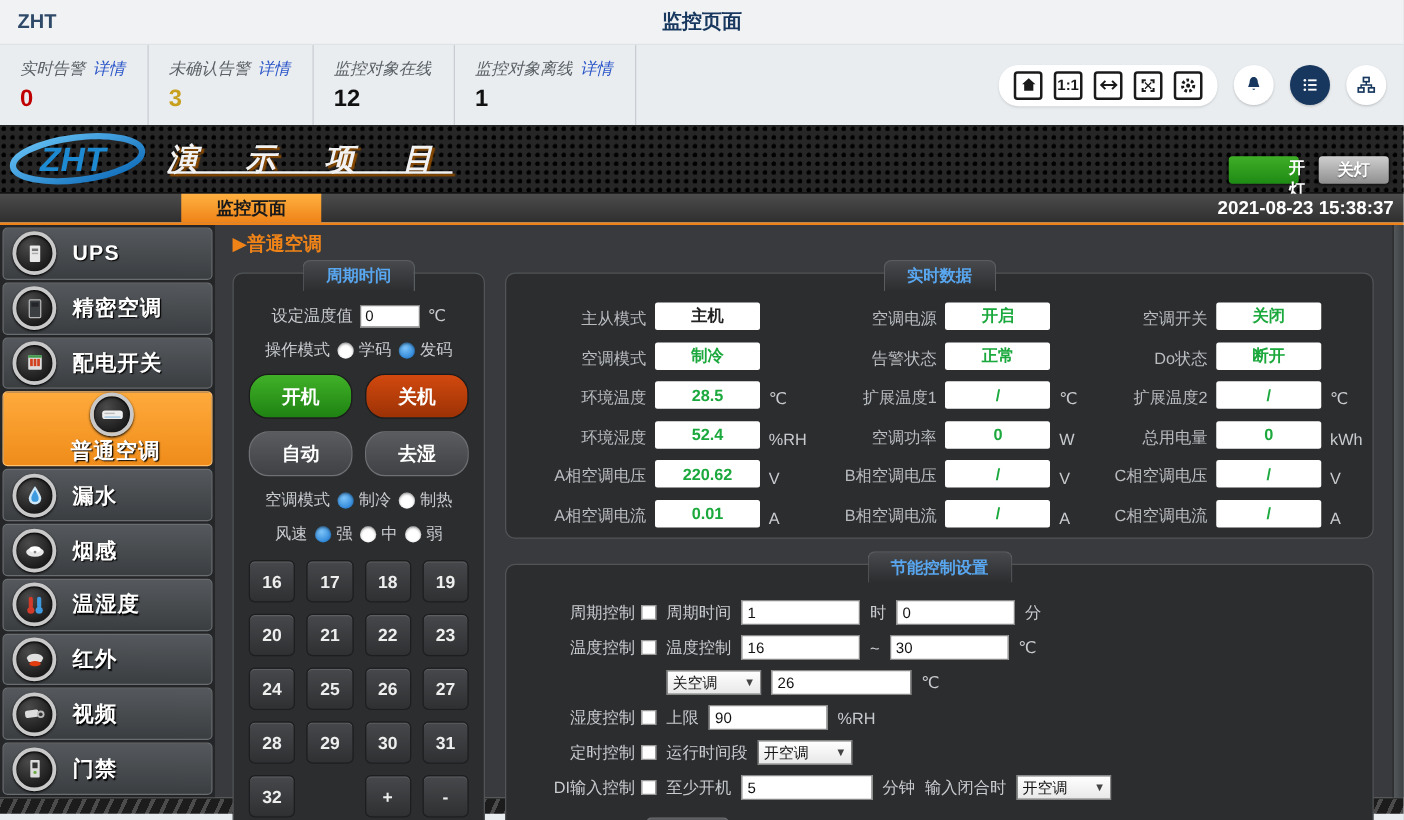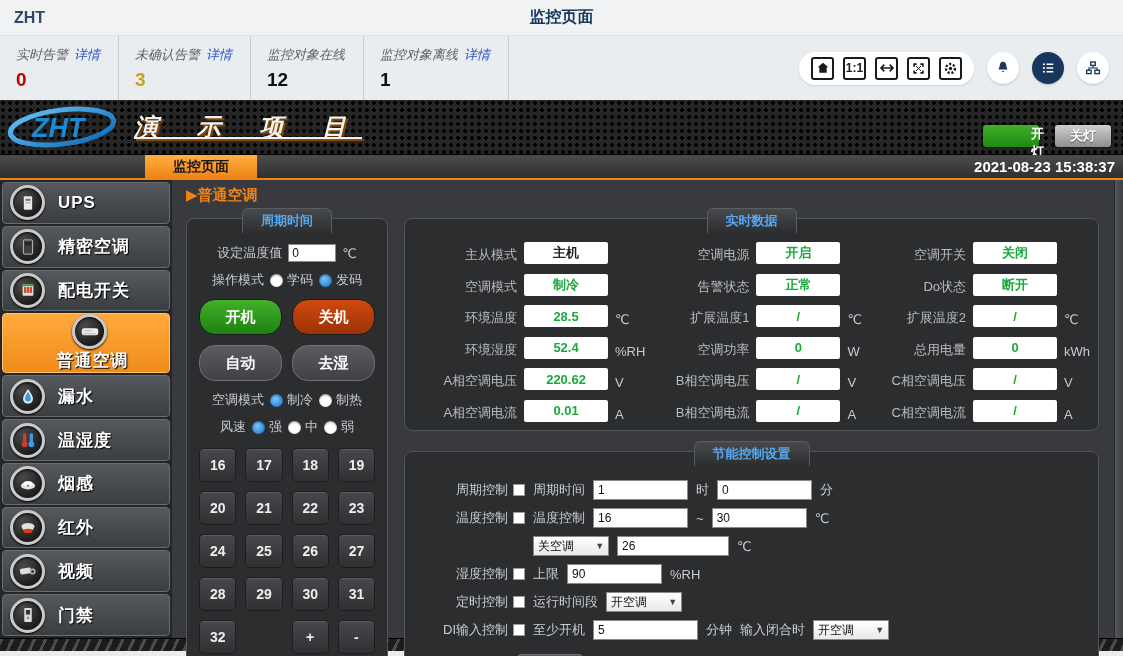--- a/index.html
+++ b/index.html
@@ -282,37 +282,37 @@
           <svg width="20" height="20" viewBox="0 0 24 24">
             <path d="M12 3.5 C12 3.5 6 11.5 6 15.2 A6 6 0 0 0 18 15.2 C18 11.5 12 3.5 12 3.5 Z" fill="#cfe9fb"></path>
             <path d="M12 7 C12 7 8.5 12.5 8.5 15 A3.5 3.5 0 0 0 15.5 15 C15.5 12.5 12 7 12 7 Z" fill="#3f9be0"></path>
           </svg>
         </span>
       <span class="side-label">漏水</span>
     </div>
     <div class="side-item">
       <span class="side-ico">
           <svg width="20" height="20" viewBox="0 0 24 24">
+            <ellipse cx="12" cy="14" rx="8.5" ry="4.5" fill="#e8e8e8"></ellipse>
+            <ellipse cx="12" cy="11.5" rx="5.5" ry="3.2" fill="#fff"></ellipse>
+            <circle cx="12" cy="14" r="1.4" fill="#888"></circle>
+          </svg>
+        </span>
+      <span class="side-label">烟感</span>
+    </div>
+    <div class="side-item">
+      <span class="side-ico">
+          <svg width="20" height="20" viewBox="0 0 24 24">
             <rect x="6" y="4" width="4" height="11" rx="2" fill="#d23a2a"></rect>
             <circle cx="8" cy="17" r="3.4" fill="#d23a2a"></circle>
             <rect x="14" y="4" width="4" height="11" rx="2" fill="#3f9be0"></rect>
             <circle cx="16" cy="17" r="3.4" fill="#3f9be0"></circle>
           </svg>
         </span>
       <span class="side-label">温湿度</span>
-    </div>
-    <div class="side-item">
-      <span class="side-ico">
-          <svg width="20" height="20" viewBox="0 0 24 24">
-            <ellipse cx="12" cy="14" rx="8.5" ry="4.5" fill="#e8e8e8"></ellipse>
-            <ellipse cx="12" cy="11.5" rx="5.5" ry="3.2" fill="#fff"></ellipse>
-            <circle cx="12" cy="14" r="1.4" fill="#888"></circle>
-          </svg>
-        </span>
-      <span class="side-label">烟感</span>
     </div>
     <div class="side-item">
       <span class="side-ico">
           <svg width="20" height="20" viewBox="0 0 24 24">
             <path d="M4 10 A8.5 6 0 0 1 20 10 L18 14 H6 Z" fill="#e0e0e0"></path>
             <ellipse cx="12" cy="15.5" rx="5.5" ry="2.6" fill="#e03c10"></ellipse>
           </svg>
         </span>
       <span class="side-label">红外</span>
     </div>

